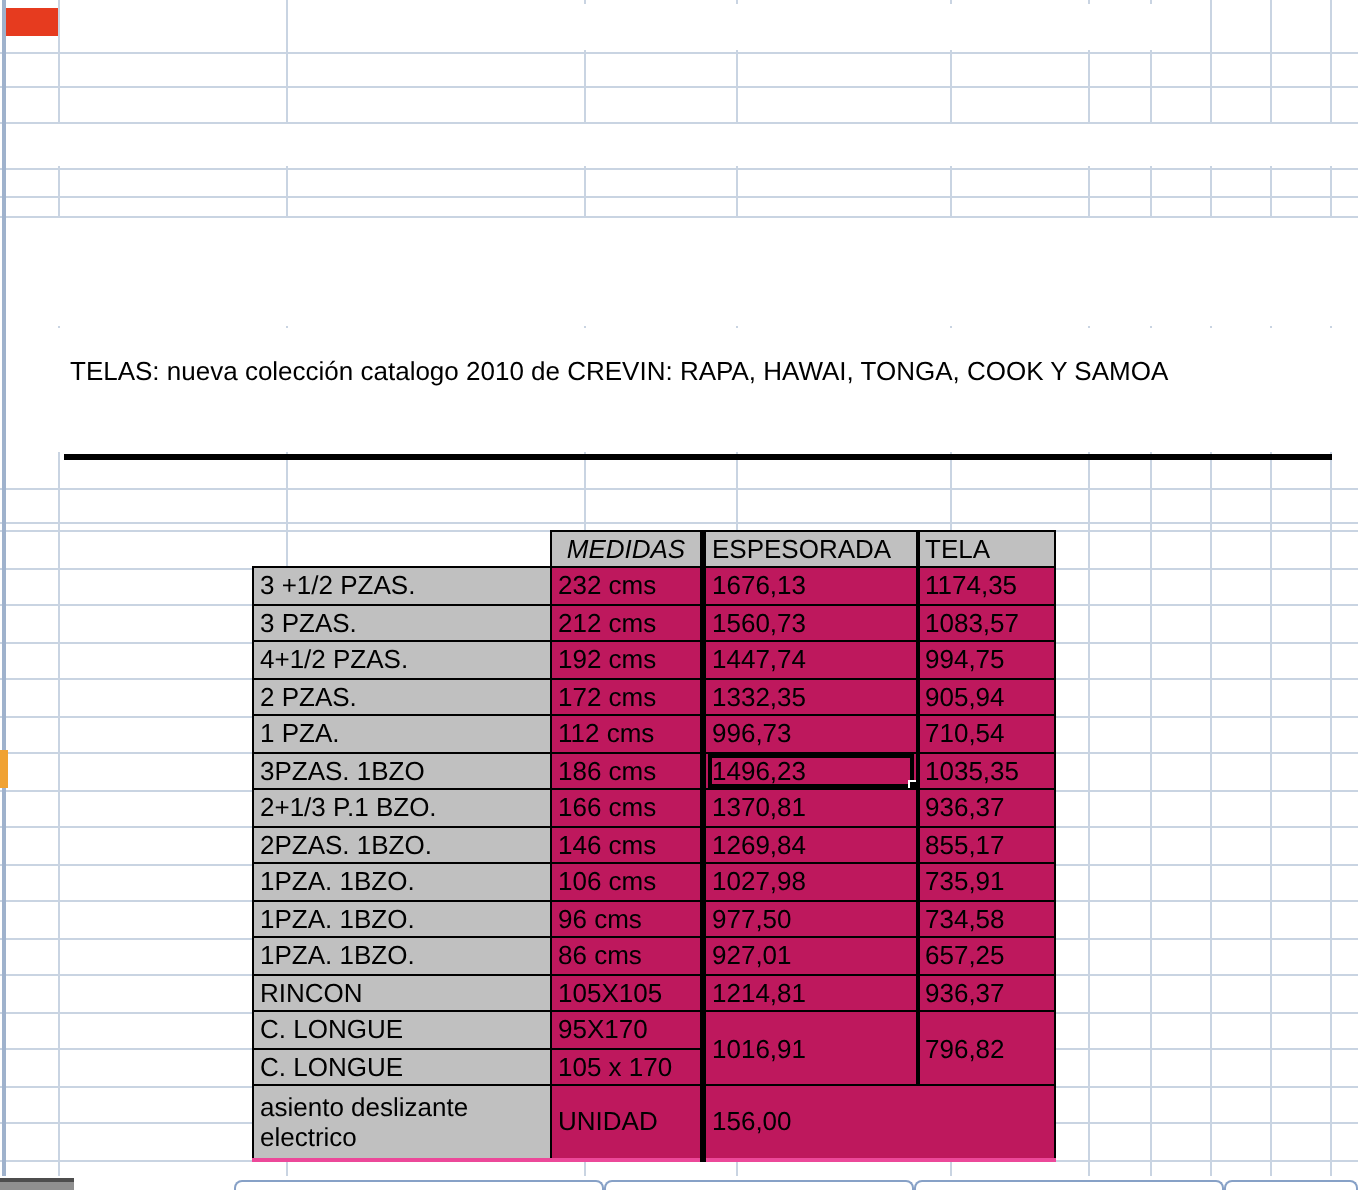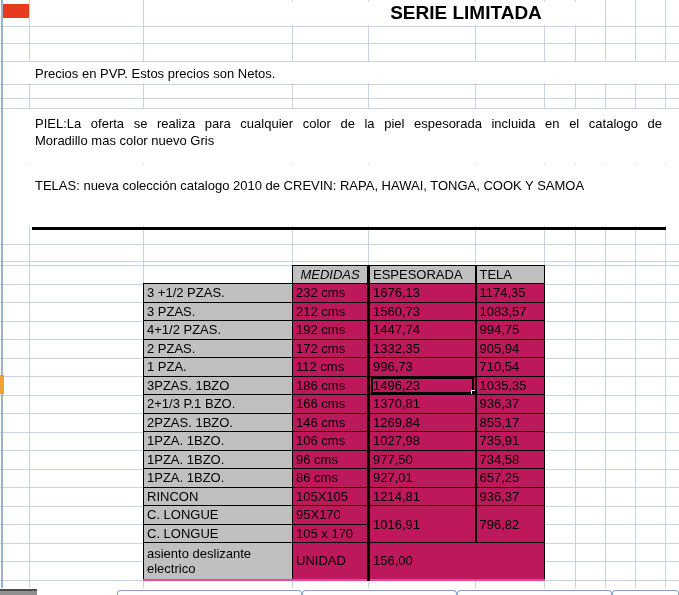--- a/index.html
+++ b/index.html
@@ -26,21 +26,21 @@
   #piel-l1 { text-align:justify; text-align-last:justify; }
   #note-telas { top:178px; }
   #thick-rule { position:absolute; left:32px; top:227px; width:634px; height:3px; background:#000; }
 
   
   #red-cell { position:absolute; left:3px; top:4px; width:26px; height:14px; background:var(--red-marker,#e63b1f); }
   #orange-cell { position:absolute; left:0px; top:375px; width:4px; height:19px; background:var(--orange-marker,#f0a233); }
 
   
   #price-table {
-    position:absolute; left:143px; top:265px;
+    position:absolute; left:126px; top:265px;
     border-collapse:collapse; table-layout:fixed;
     font-size:13px; line-height:15px;
   }
   #price-table th, #price-table td {
     border:1px solid #000; padding:0 3px; overflow:hidden; white-space:normal;
   }
   #price-table tr { height:18.5px; }
   #price-table tr.hdr { height:18px; }
   #price-table tr.tall { height:37px; }
   th.h-med { font-style:italic; font-weight:normal; text-align:center; background:var(--header-fill,#c0c0c0); }
@@ -111,26 +111,20 @@
       <div class="hline" style="top: 561px;"></div>
       <div class="hline" style="top: 579.5px;"></div>
     </div>
   <div id="left-edge"></div>
 
   <div class="cover z1" style="left:292px; top:2px;  width:288px; height:23px;"></div>
   <div class="cover z1" style="left:29px;  top:62px; width:637px; height:21px;"></div>
   <div class="cover z1" style="left:29px;  top:109px;width:637px; height:54px;"></div>
   <div class="cover z1" style="left:29px;  top:164px;width:637px; height:62px;"></div>
 
-  <div id="title" class="z2">SERIE LIMITADA</div>
-  <div id="note-precios" class="note z2">Precios en PVP. Estos precios son Netos.</div>
-  <div id="piel-block" class="note z2">
-    <div id="piel-l1">PIEL:La oferta se realiza para cualquier color de la piel espesorada incluida en el catalogo de</div>
-    <div id="piel-l2">Moradillo mas color nuevo Gris</div>
-  </div>
   <div id="note-telas" class="note z2">TELAS: nueva colección catalogo 2010 de CREVIN: RAPA, HAWAI, TONGA, COOK Y SAMOA</div>
   <div id="thick-rule" class="z2"></div>
 
   <div id="red-cell" class="z4"></div>
   <div id="orange-cell" class="z4"></div>
 
   <table id="price-table" class="z3">
     <colgroup>
       <col style="width:149px">
         <col style="width:76px">

